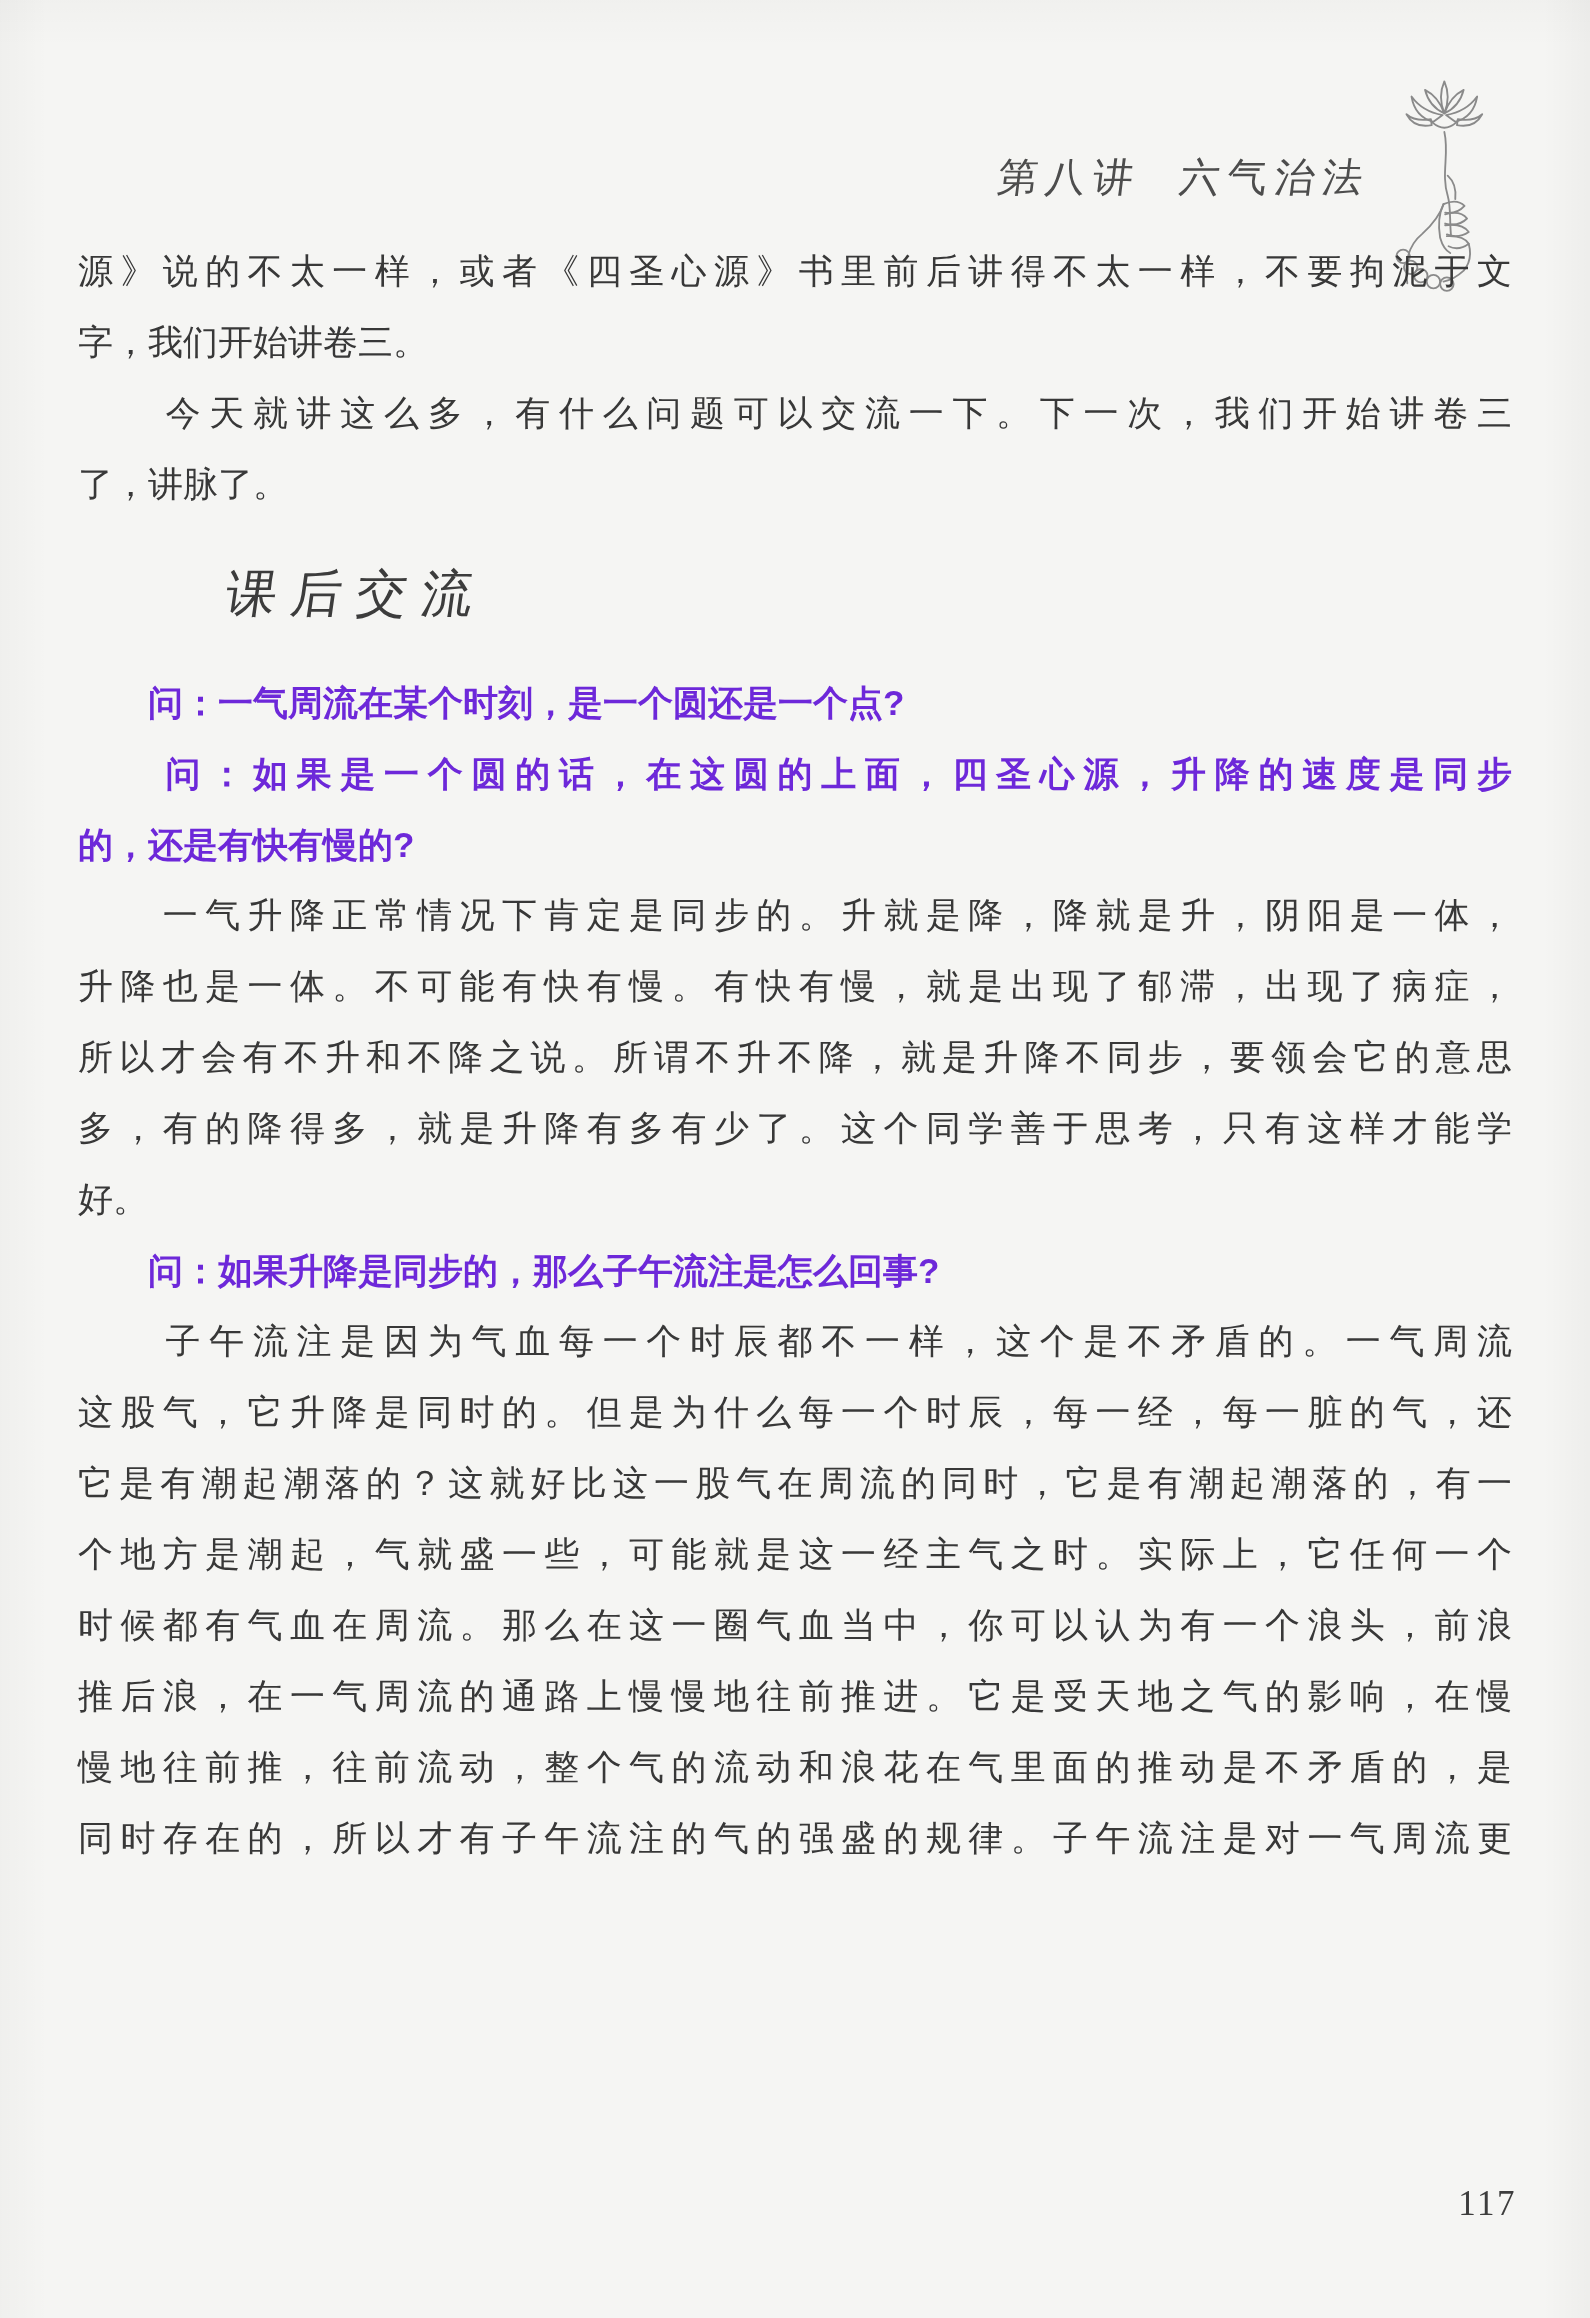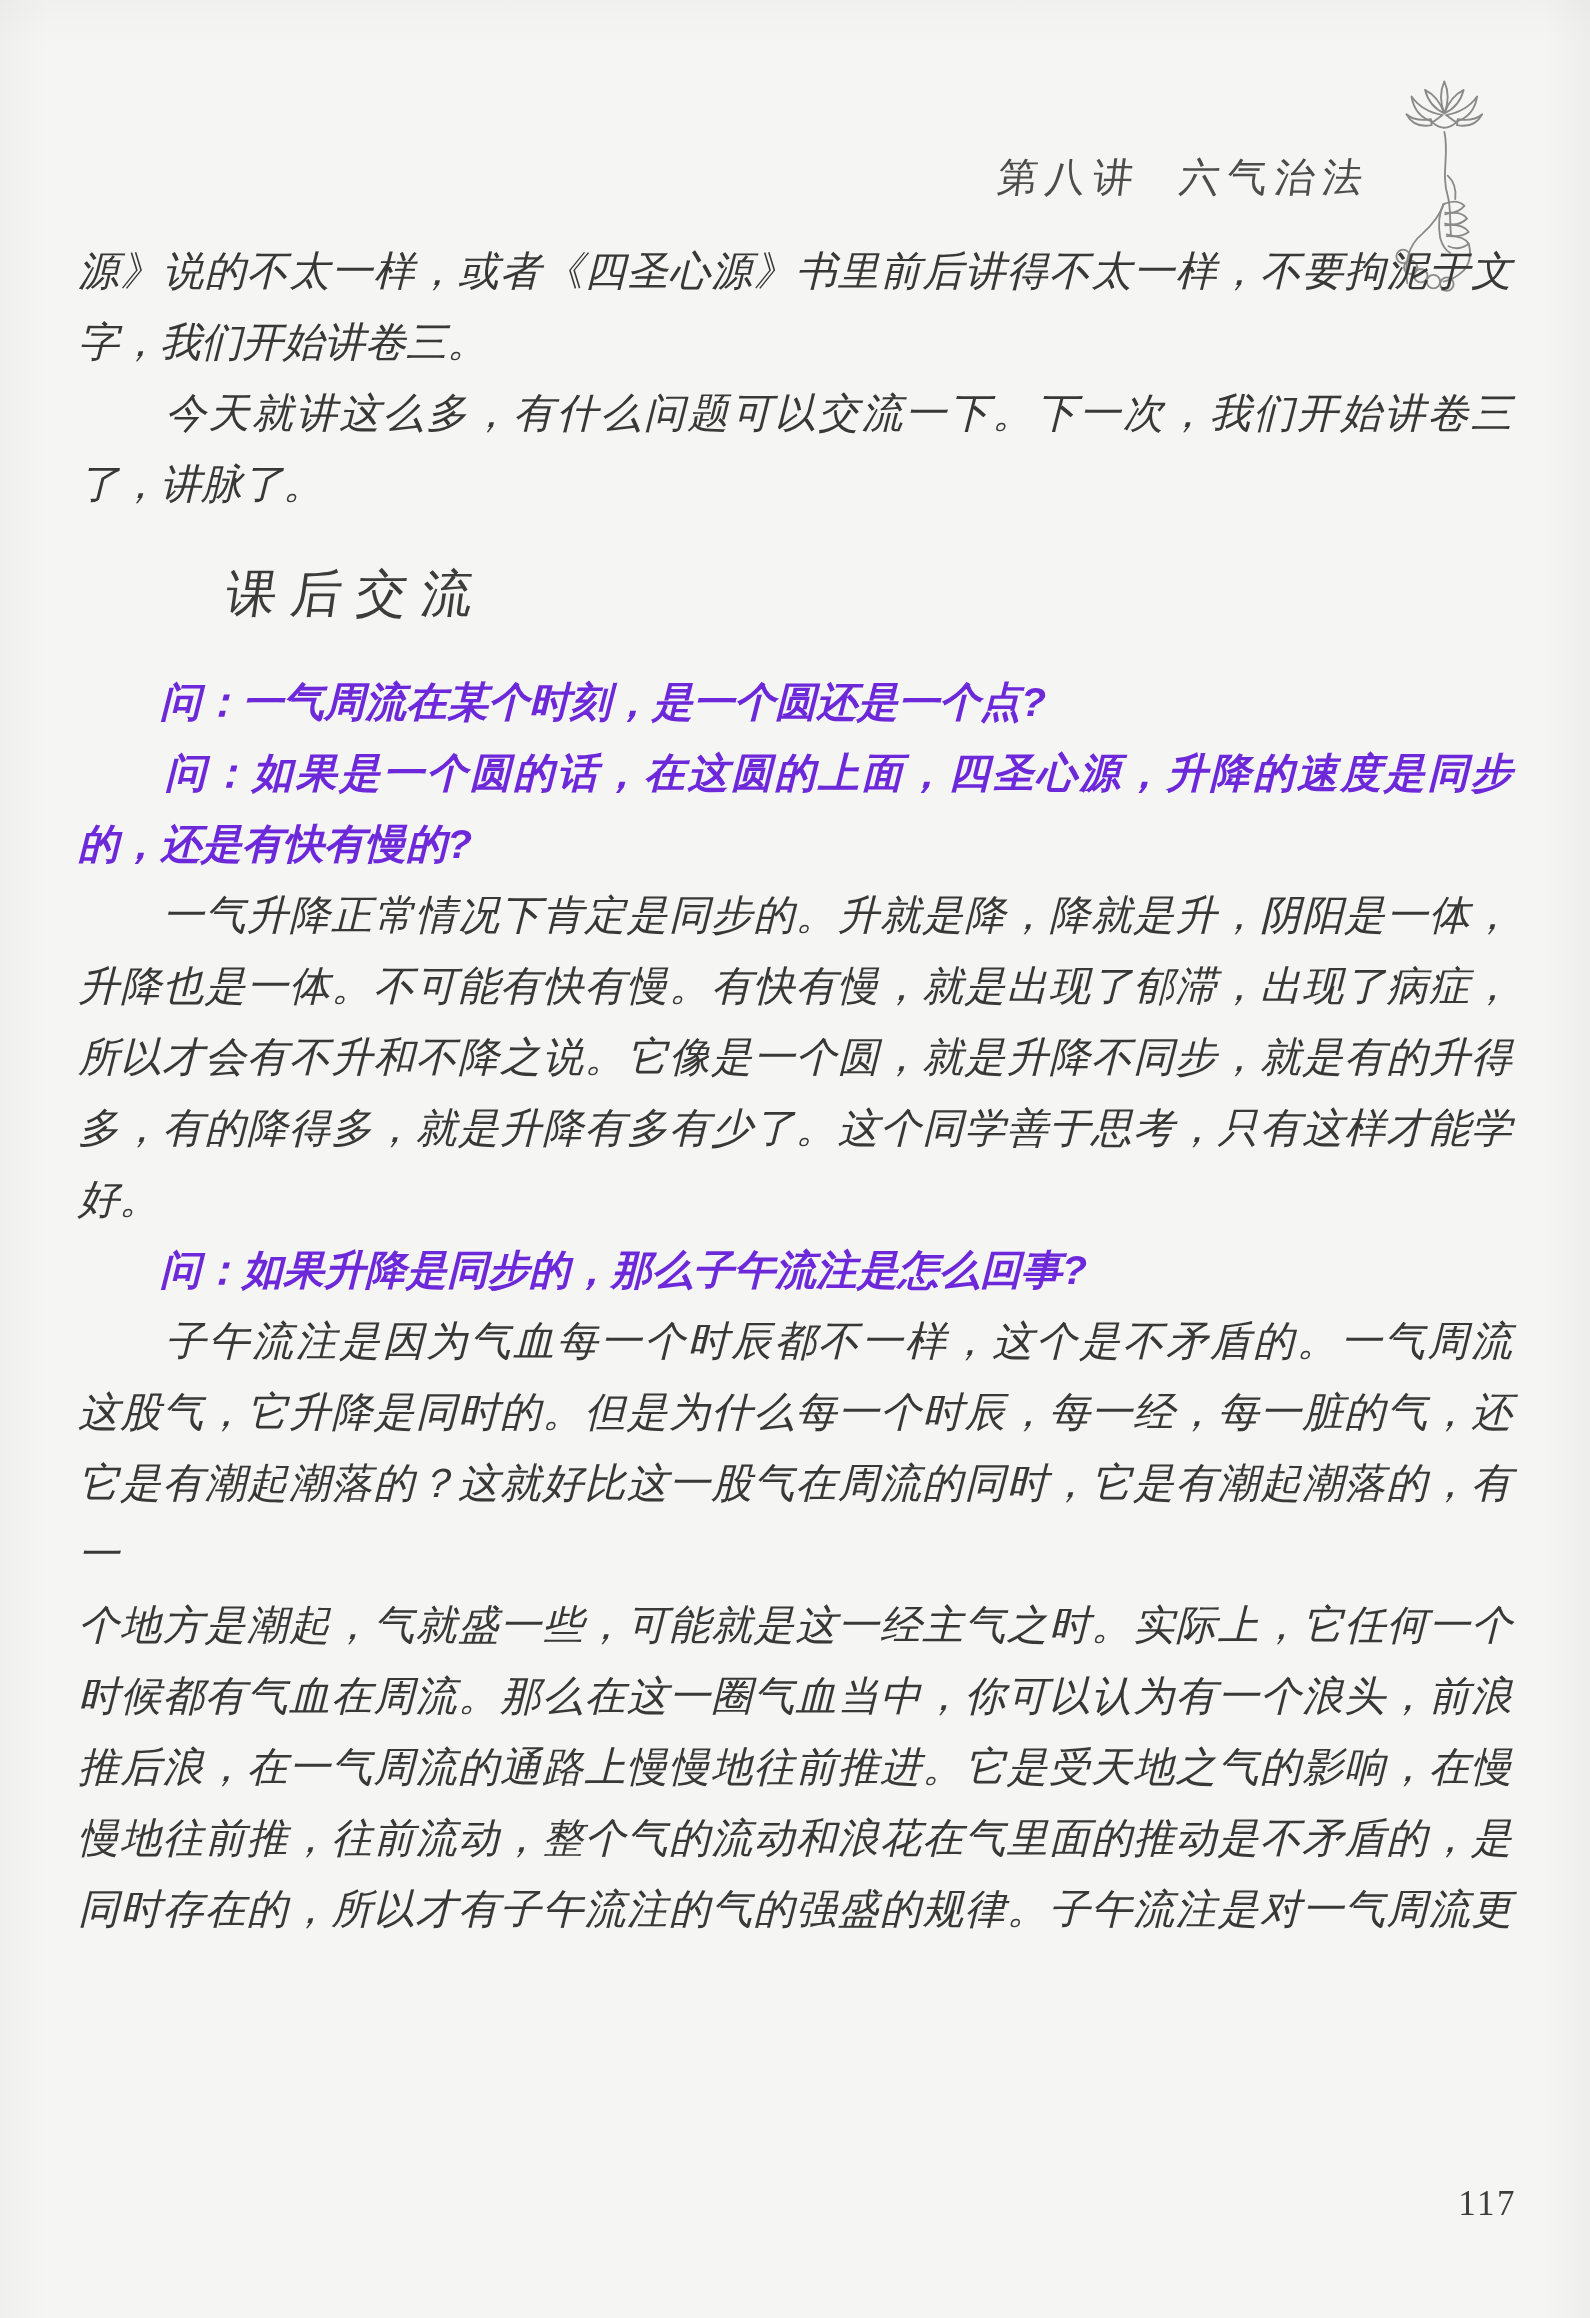--- a/index.html
+++ b/index.html
@@ -40,26 +40,25 @@
   }
 
   .content {
     position: absolute;
     left: 78px;
     top: 236px;
     width: 1434px;
     color: #343434;
   }
   .line {
-    font-size: 41px;
+    font-size: 35px;
     line-height: 71px;
     text-align: justify;
     text-align-last: justify;
     color: #383838;
-    font-style: italic;
   }
   .line.short { text-align-last: left; }
   .para.question .line {
     font-family: "Liberation Sans", "DejaVu Sans", sans-serif;
     font-weight: 700;
     color: #6d28d9;
   }
   .section-title {
     font-size: 51px;
     line-height: 71px;
@@ -137,21 +136,21 @@
     <div class="para question">
       <div class="line short">　　问：一气周流在某个时刻，是一个圆还是一个点?</div>
     </div>
     <div class="para question">
       <div class="line">　　问：如果是一个圆的话，在这圆的上面，四圣心源，升降的速度是同步</div>
       <div class="line short">的，还是有快有慢的?</div>
     </div>
     <div class="para answer">
       <div class="line">　　一气升降正常情况下肯定是同步的。升就是降，降就是升，阴阳是一体，</div>
       <div class="line">升降也是一体。不可能有快有慢。有快有慢，就是出现了郁滞，出现了病症，</div>
-      <div class="line">所以才会有不升和不降之说。它像是一个圆，就是升降不同步，就是有的升得</div>
+      <div class="line">所以才会有不升和不降之说。所谓不升不降，就是升降不同步，要领会它的意思</div>
       <div class="line">多，有的降得多，就是升降有多有少了。这个同学善于思考，只有这样才能学</div>
       <div class="line short">好。</div>
     </div>
     <div class="para question">
       <div class="line short">　　问：如果升降是同步的，那么子午流注是怎么回事?</div>
     </div>
     <div class="para answer">
       <div class="line">　　子午流注是因为气血每一个时辰都不一样，这个是不矛盾的。一气周流</div>
       <div class="line">这股气，它升降是同时的。但是为什么每一个时辰，每一经，每一脏的气，还</div>
       <div class="line">它是有潮起潮落的？这就好比这一股气在周流的同时，它是有潮起潮落的，有一</div>

